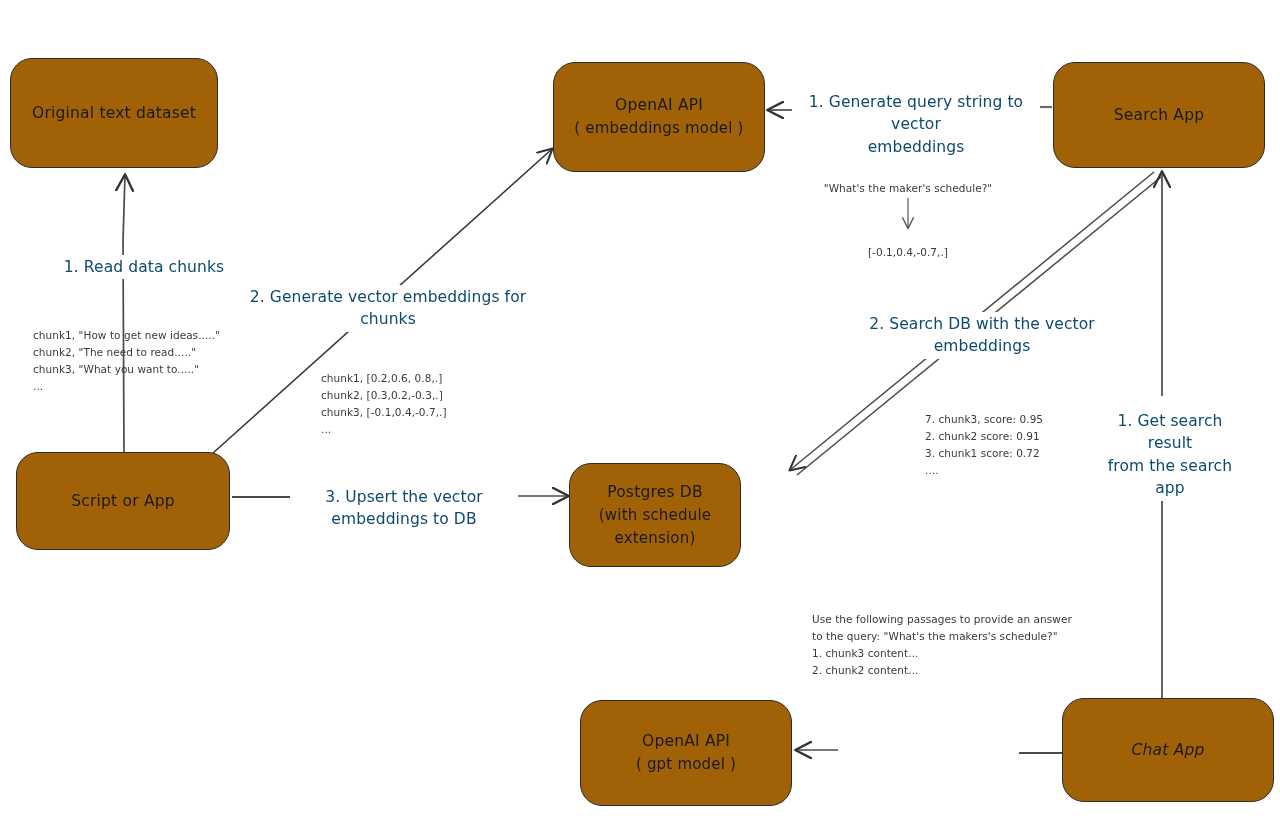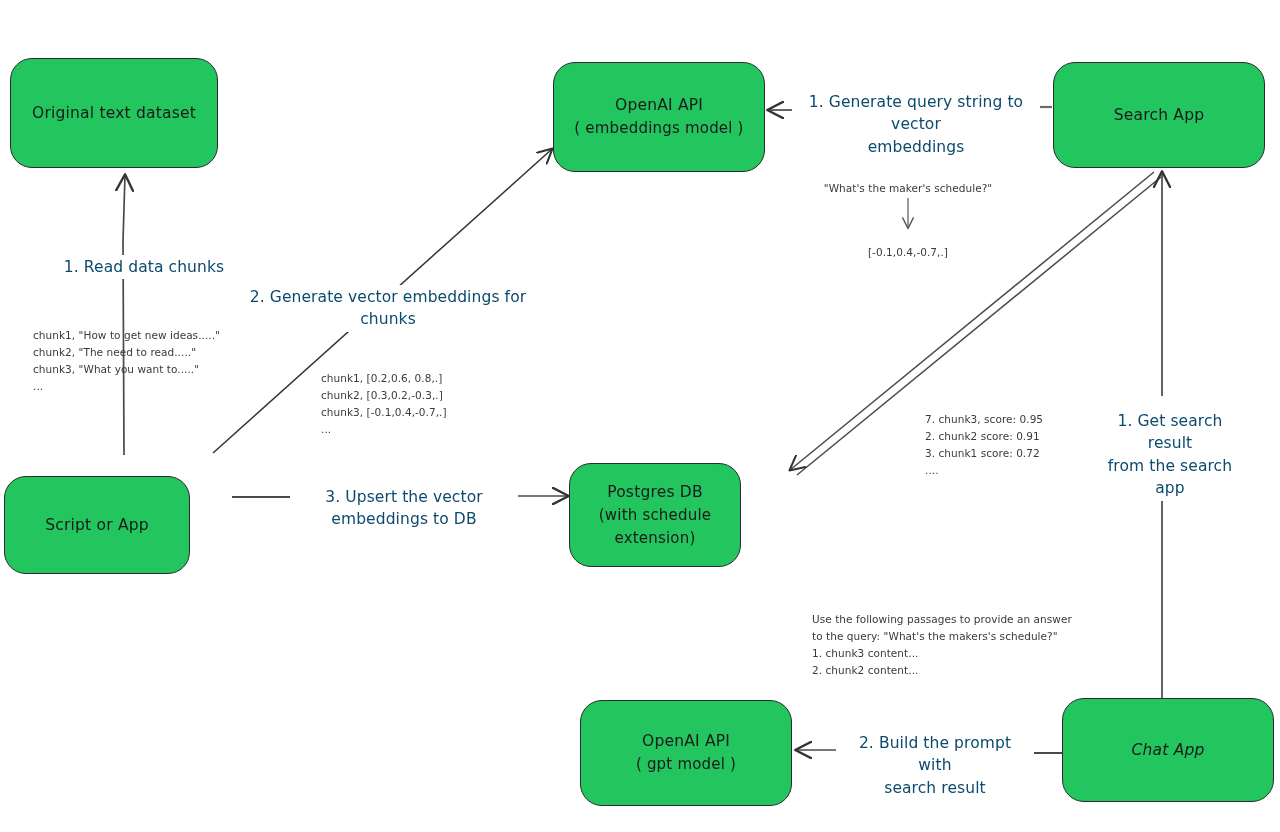--- a/index.html
+++ b/index.html
@@ -23,21 +23,21 @@
     top: 0;
     width: 1280px;
     height: 832px;
     pointer-events: none;
   }
   .node {
     position: absolute;
     box-sizing: border-box;
     border: 1.6px solid #2b2b2b;
     border-radius: 22px;
-    background: #22c55e;
+    background: #a16207;
     display: flex;
     flex-direction: column;
     align-items: center;
     justify-content: center;
     text-align: center;
     color: #1a1a1a;
     font-size: 15.5px;
     line-height: 1.55;
     letter-spacing: 0.2px;
     z-index: 3;
@@ -119,21 +119,21 @@
     <g>
       <path d="M1063 753 L1019 753" fill="none" stroke="#4a4a4a" stroke-width="2"></path>
       <path d="M838 750 L796 750" fill="none" stroke="#4a4a4a" stroke-width="1.7" marker-end="url(#ah)"></path>
     </g>
   </svg>
 
   <div class="node" style="left:10px; top:58px; width:208px; height:110px;">
     <span class="ln1">Original text dataset</span>
   </div>
 
-  <div class="node" style="left:4px; top:452px; width:186px; height:98px;margin-top:24px;">
+  <div class="node" style="left:16px; top:452px; width:214px; height:98px;">
     <span class="ln1">Script or App</span>
   </div>
 
   <div class="node" style="left:553px; top:62px; width:212px; height:110px;">
     <span class="ln1">OpenAI API</span>
     <span class="ln2">( embeddings model )</span>
   </div>
 
   <div class="node" style="left:569px; top:463px; width:172px; height:104px;">
     <span class="ln1">Postgres DB</span>
@@ -155,26 +155,25 @@
 
   <div class="elabel" style="left:48px; top:255px; width:180px;">1. Read data chunks</div>
 
   <div class="elabel" style="left:232px; top:285px; width:300px;">2. Generate vector embeddings for chunks</div>
 
   <div class="elabel" style="left:290px; top:485px; width:216px;">3. Upsert the vector embeddings  to DB</div>
 
   <div class="elabel" style="left:792px; top:90px; width:236px;">1. Generate query string to vector
 embeddings</div>
 
+  <div class="elabel" style="left:820px; top:312px; width:312px;">2. Search DB with the vector embeddings</div>
 
   <div class="elabel" style="left:1088px; top:409px; width:152px;">1. Get search result
 from the search app</div>
 
-  <div class="elabel" style="left:836px; top:731px; width:186px;">2. Build the prompt with
-search result</div>
 
   <div class="note" style="left:33px; top:327px; width:230px;">chunk1, "How to get new ideas....."
 chunk2, "The need to read....."
 chunk3, "What you want to....."
 ...</div>
 
   <div class="note" style="left:321px; top:370px; width:230px;">chunk1, [0.2,0.6, 0.8,.]
 chunk2, [0.3,0.2,-0.3,.]
 chunk3, [-0.1,0.4,-0.7,.]
 ...</div>

